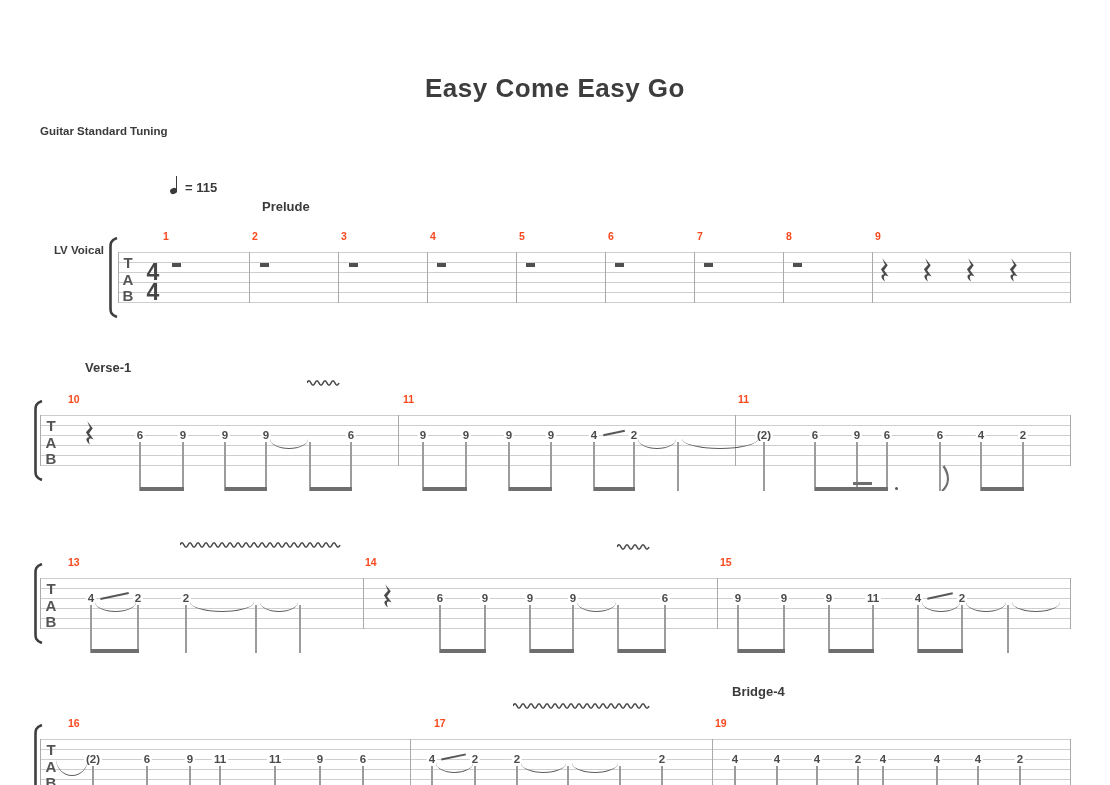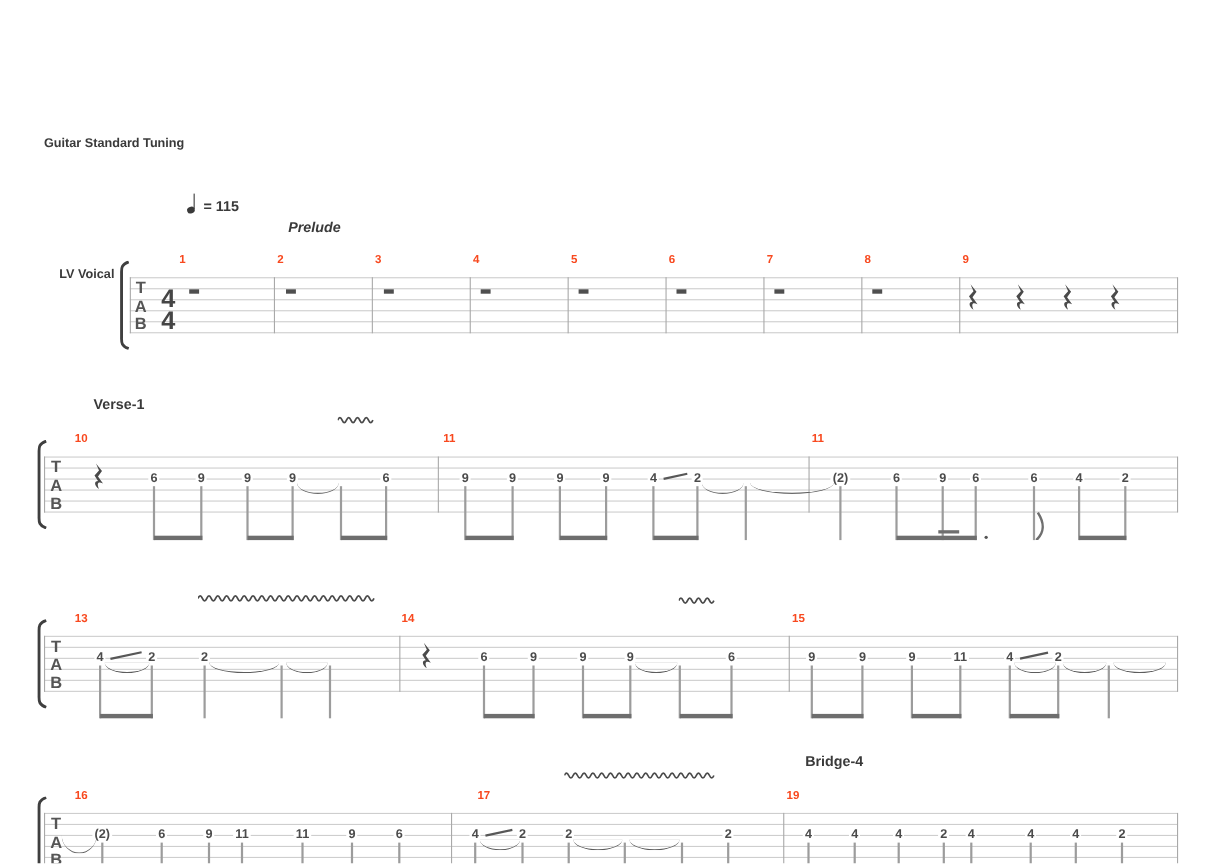--- a/index.html
+++ b/index.html
@@ -26,29 +26,30 @@
   .slide{height:1.6px;background:#575757;transform:rotate(-12deg);}
   .wrest{width:9px;height:4px;background:#4f4f4f;}
   .dot{width:3px;height:3px;border-radius:50%;background:#555;}
   .notehead{width:7px;height:5.5px;background:#3a3a3a;border-radius:50%;transform:rotate(-20deg);}
   .notestem{width:1.6px;height:14px;background:#3a3a3a;}
 </style>
 </head>
 <body>
 
 <div class="page">
+  <div class="abs title" style="top:73px;left:0;">Easy Come Easy Go</div>
   <div class="abs label tuning" style="left:40px;top:125px;text-align:right;">Guitar Standard Tuning</div>
 
   <div class="abs" style="left:169px;top:176px;width:30px;height:22px;">
     <span class="abs notestem" style="left:6.5px;top:0;"></span>
     <span class="abs notehead" style="left:1px;top:12px;"></span>
   </div>
   <div class="abs tempo-text" style="left:185px;top:180px;">= 115</div>
 
-  <div class="abs label section" id="sec0" style="left: 262px; top: 199px; font-style: italic;">Prelude</div>
+  <div class="abs label section" id="sec0" style="left: 262px; top: 199px;">Prelude</div>
   <div class="abs label section" id="sec1" style="left: 85px; top: 360px;">Verse-1</div>
   <div class="abs label section" id="sec2" style="left: 732px; top: 684px;">Bridge-4</div>
 
   <div class="abs track" style="left:40px;top:244px;">LV Voical</div>
 
   <div id="score" class="abs" style="left:0;top:0;width:1110px;height:785px;">
       <div class="abs " style="left: 307px; top: 373px;"><svg width="34" height="8" viewBox="0 0 34 8">
           <path d="M0 4 q2 -4.5 4 0 q2 4.5 4 0 q2 -4.5 4 0 q2 4.5 4 0 q2 -4.5 4 0 q2 4.5 4 0 q2 -4.5 4 0 q2 4.5 4 0" stroke="#4a4a4a" stroke-width="1.6" fill="none"></path>
         </svg></div>
       <div class="abs " style="left: 180px; top: 535px;"><svg width="164" height="8" viewBox="0 0 164 8">

